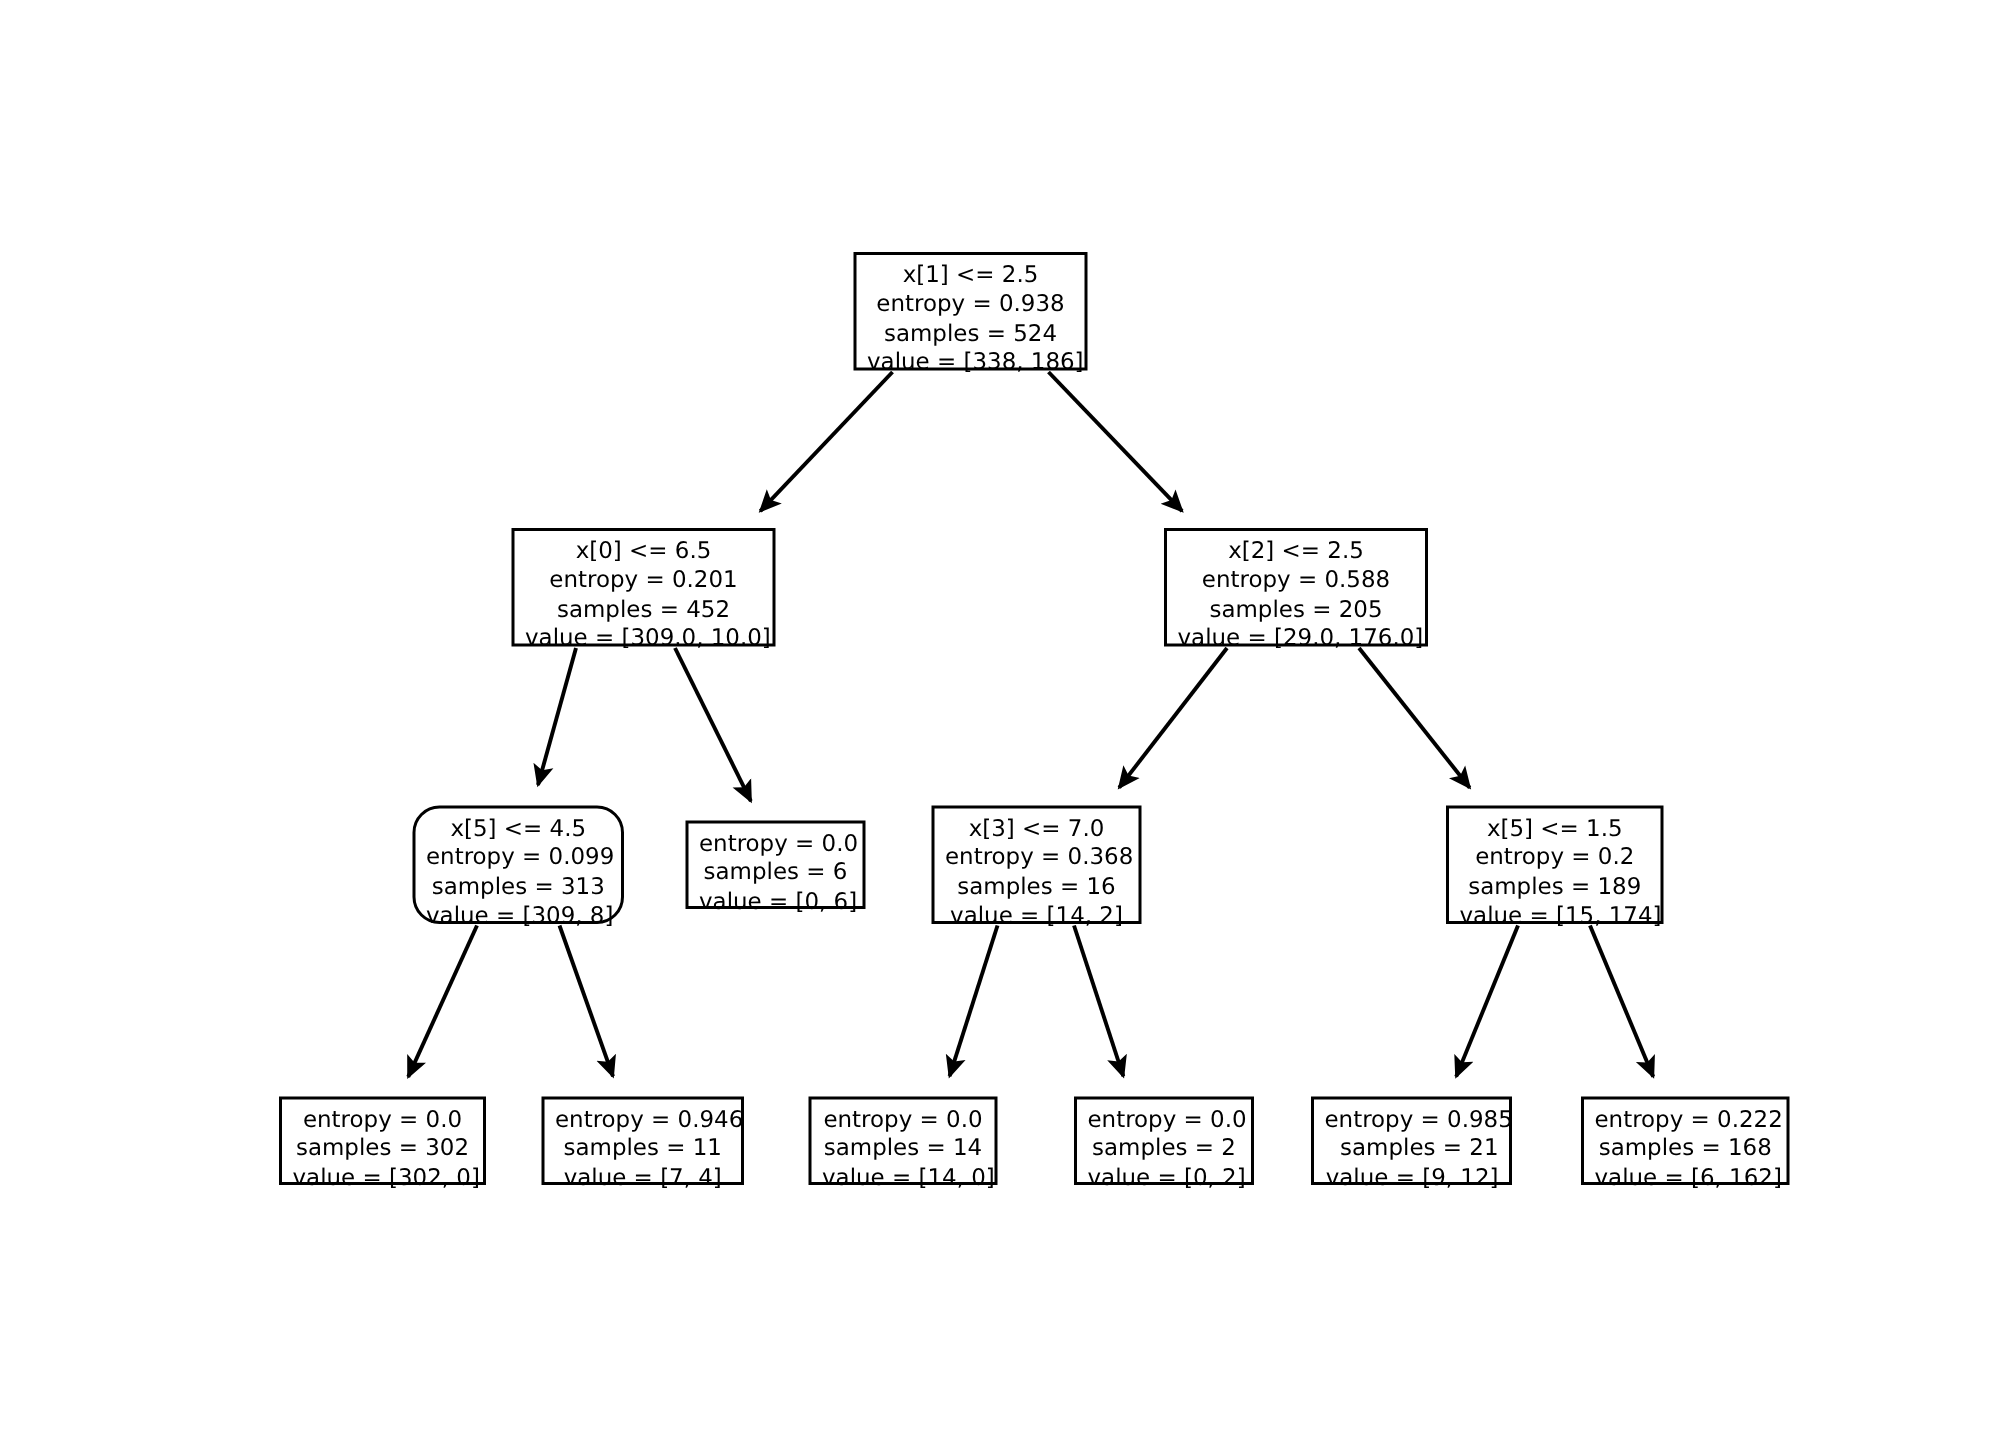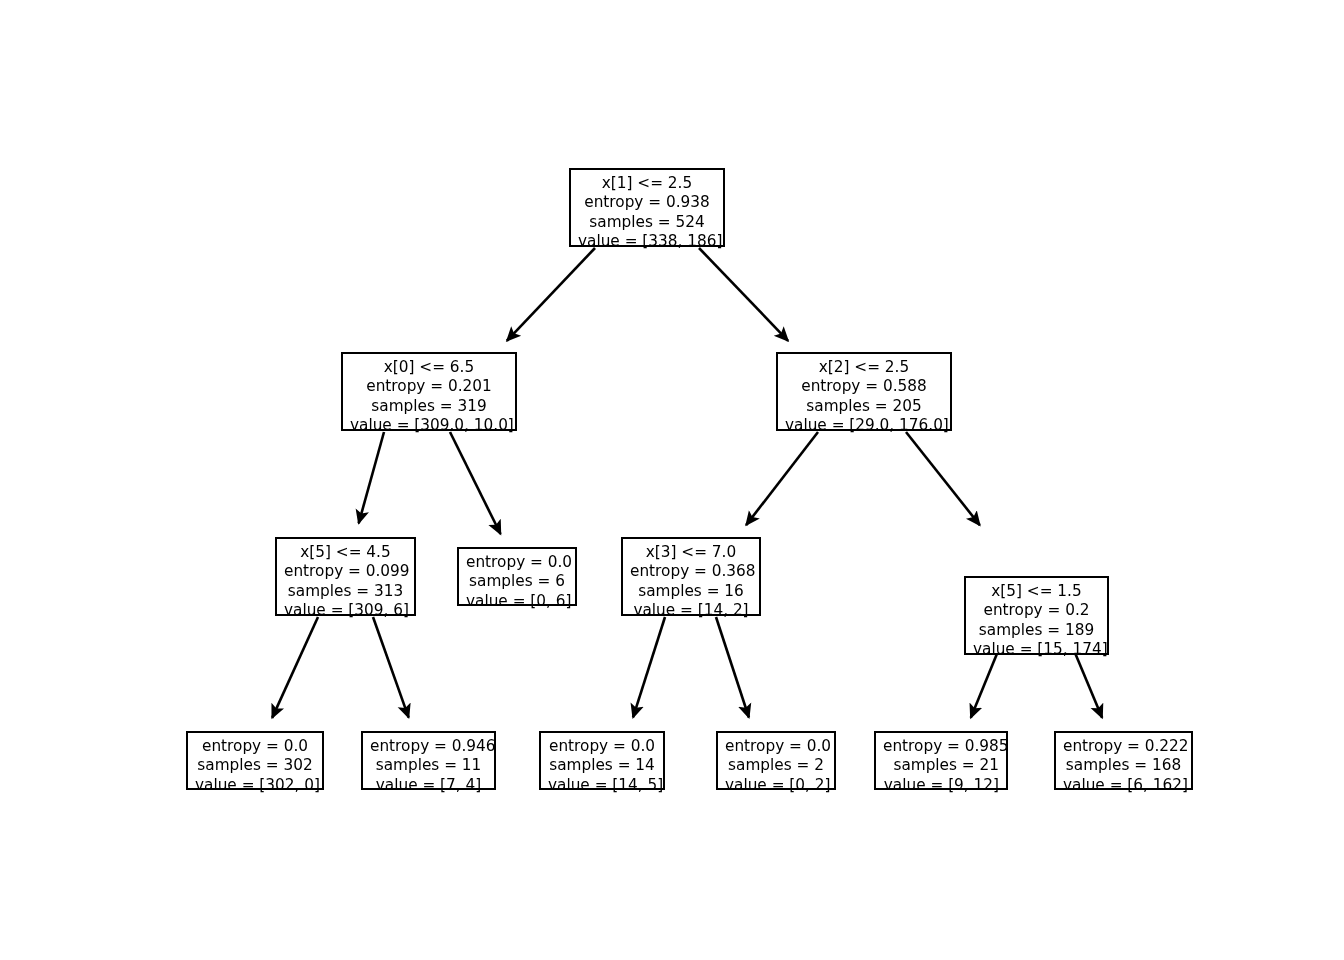--- a/index.html
+++ b/index.html
@@ -67,66 +67,66 @@
   <div id="node-layer">
       <div class="node" style="left: 569px; top: 168px; width: 156px; height: 79px;">
         <span class="ln">x[1] &lt;= 2.5</span>
         <span class="ln">entropy = 0.938</span>
         <span class="ln">samples = 524</span>
         <span class="ln">value = [338, 186]</span>
       </div>
       <div class="node" style="left: 341px; top: 352px; width: 176px; height: 79px;">
         <span class="ln">x[0] &lt;= 6.5</span>
         <span class="ln">entropy = 0.201</span>
-        <span class="ln">samples = 319</span>
+        <span class="ln">samples = 452</span>
         <span class="ln">value = [309.0, 10.0]</span>
       </div>
       <div class="node" style="left: 776px; top: 352px; width: 176px; height: 79px;">
         <span class="ln">x[2] &lt;= 2.5</span>
         <span class="ln">entropy = 0.588</span>
         <span class="ln">samples = 205</span>
         <span class="ln">value = [29.0, 176.0]</span>
       </div>
-      <div class="node" style="left: 275px; top: 537px; width: 141px; height: 79px;">
+      <div class="node" style="left: 275px; top: 537px; width: 141px; height: 79px; border-radius: 18px;">
         <span class="ln">x[5] &lt;= 4.5</span>
         <span class="ln">entropy = 0.099</span>
         <span class="ln">samples = 313</span>
-        <span class="ln">value = [309, 6]</span>
+        <span class="ln">value = [309, 8]</span>
       </div>
       <div class="node" style="left: 457px; top: 547px; width: 120px; height: 59px;">
         <span class="ln">entropy = 0.0</span>
         <span class="ln">samples = 6</span>
         <span class="ln">value = [0, 6]</span>
       </div>
       <div class="node" style="left: 621px; top: 537px; width: 140px; height: 79px;">
         <span class="ln">x[3] &lt;= 7.0</span>
         <span class="ln">entropy = 0.368</span>
         <span class="ln">samples = 16</span>
         <span class="ln">value = [14, 2]</span>
       </div>
-      <div class="node" style="left: 964px; top: 537px; width: 145px; height: 79px; margin-top: 39px;">
+      <div class="node" style="left: 964px; top: 537px; width: 145px; height: 79px;">
         <span class="ln">x[5] &lt;= 1.5</span>
         <span class="ln">entropy = 0.2</span>
         <span class="ln">samples = 189</span>
         <span class="ln">value = [15, 174]</span>
       </div>
       <div class="node" style="left: 186px; top: 731px; width: 138px; height: 59px;">
         <span class="ln">entropy = 0.0</span>
         <span class="ln">samples = 302</span>
         <span class="ln">value = [302, 0]</span>
       </div>
       <div class="node" style="left: 361px; top: 731px; width: 135px; height: 59px;">
         <span class="ln">entropy = 0.946</span>
         <span class="ln">samples = 11</span>
         <span class="ln">value = [7, 4]</span>
       </div>
       <div class="node" style="left: 539px; top: 731px; width: 126px; height: 59px;">
         <span class="ln">entropy = 0.0</span>
         <span class="ln">samples = 14</span>
-        <span class="ln">value = [14, 5]</span>
+        <span class="ln">value = [14, 0]</span>
       </div>
       <div class="node" style="left: 716px; top: 731px; width: 120px; height: 59px;">
         <span class="ln">entropy = 0.0</span>
         <span class="ln">samples = 2</span>
         <span class="ln">value = [0, 2]</span>
       </div>
       <div class="node" style="left: 874px; top: 731px; width: 134px; height: 59px; text-align: right;">
         <span class="ln">entropy = 0.985</span>
         <span class="ln">samples = 21</span>
         <span class="ln">value = [9, 12]</span>

